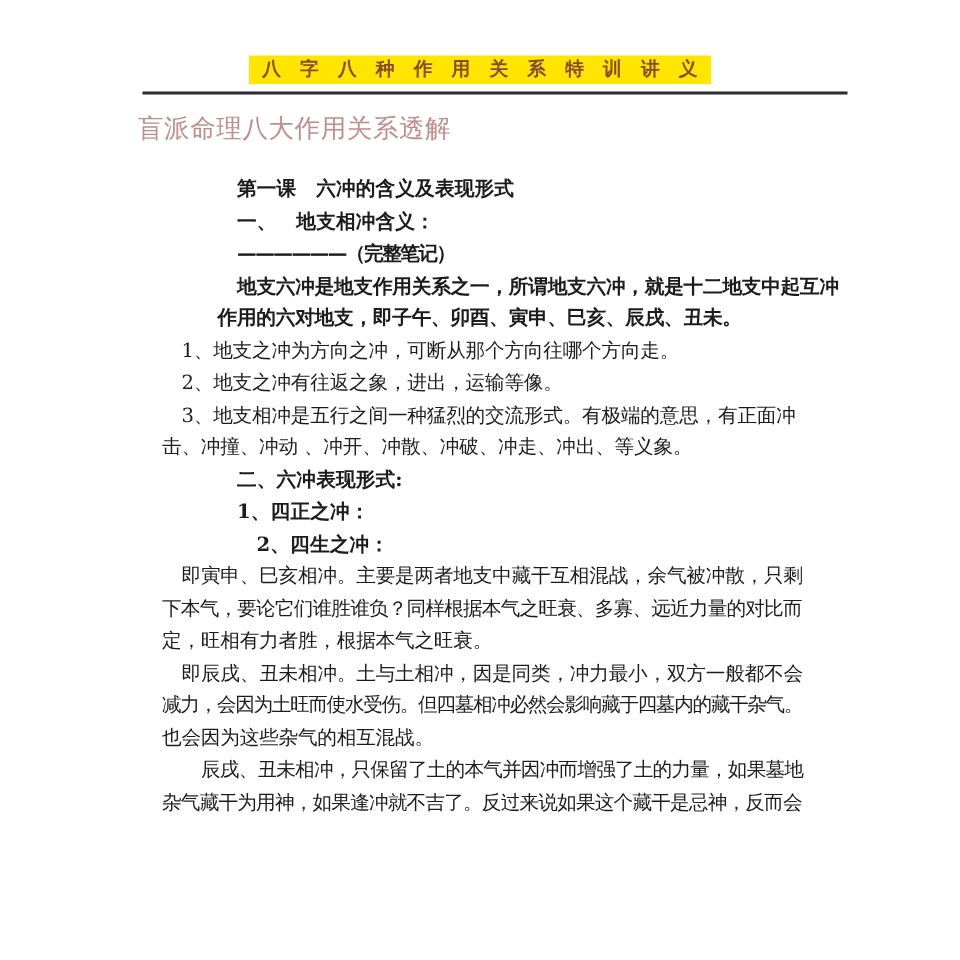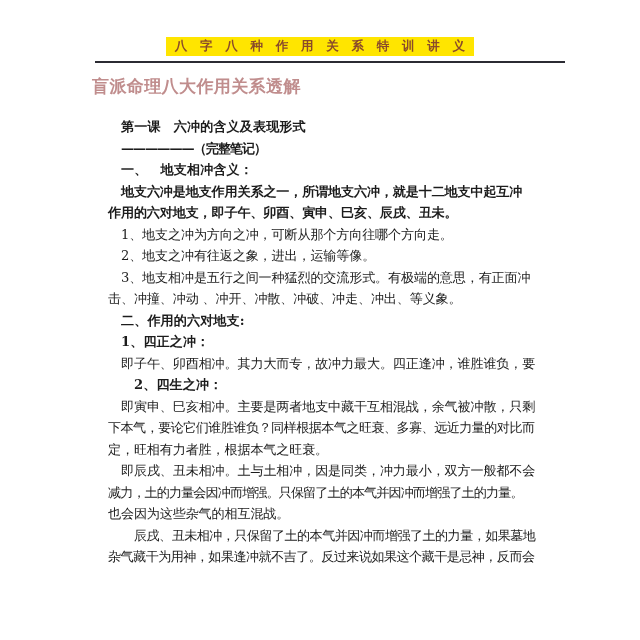--- a/index.html
+++ b/index.html
@@ -59,21 +59,21 @@
     height: 0;
     border-top: 2px solid #2b2b33;
   }
 
   
   .doc-title {
     position: absolute;
     left: 92px;
     top: 74px;
     font-family: "DejaVu Serif", "Liberation Serif", serif;
-    font-weight: bold;
+    font-weight: normal;
     font-size: 17px;
     line-height: 24px;
     color: #c08d8d;
     letter-spacing: 0.4px;
     white-space: nowrap;
   }
 
   
   .body-block {
     position: absolute;
@@ -83,21 +83,21 @@
   }
 
   .ln {
     font-family: "DejaVu Serif", "Liberation Serif", serif;
     font-size: 13.1px;
     line-height: 21.5px;
     color: #1c1c1c;
     white-space: nowrap;
     letter-spacing: 0.1px;
   }
-  .ln.b { font-weight: bold; }
+  .ln.b { font-weight: bold; margin-left: 37px; }
   .ln.ind1 { padding-left: 13px; }
   .ln.ind2 { padding-left: 26px; }
   .ln.tight { letter-spacing: -0.15px; }
   .ln.tight2 { letter-spacing: -0.55px; }
   .ln.tight3 { letter-spacing: -0.9px; }
 
   .dashes {
     font-family: "DejaVu Sans", "Liberation Sans", sans-serif;
     letter-spacing: -1px;
   }
@@ -112,42 +112,41 @@
       <span class="header-title">八 字 八 种 作 用 关 系 特 训 讲 义</span>
     </div>
     <div class="header-rule"></div>
   </div>
 
   <div class="doc-title">盲派命理八大作用关系透解</div>
 
   <div class="body-block">
 
     <div class="ln b ind1">第一课　六冲的含义及表现形式</div>
+    <div class="ln b ind1">一、　地支相冲含义：</div>
+
     <div class="ln b ind1 dashes">——————（完整笔记）</div>
-
-    <div class="ln b ind1">一、　地支相冲含义：</div>
     <div class="ln b ind1 tight">地支六冲是地支作用关系之一，所谓地支六冲，就是十二地支中起互冲</div>
     <div class="ln b tight">作用的六对地支，即子午、卯酉、寅申、巳亥、辰戌、丑未。</div>
 
     <div class="ln ind1 tight">1、地支之冲为方向之冲，可断从那个方向往哪个方向走。</div>
     <div class="ln ind1 tight">2、地支之冲有往返之象，进出，运输等像。</div>
     <div class="ln ind1 tight">3、地支相冲是五行之间一种猛烈的交流形式。有极端的意思，有正面冲</div>
     <div class="ln tight">击、冲撞、冲动 、冲开、冲散、冲破、冲走、冲出、等义象。</div>
 
-    <div class="ln b ind1">二、作用的六对地支:</div>
+    <div class="ln b ind1">二、六冲表现形式:</div>
 
     <div class="ln b ind1">1、四正之冲：</div>
-    <div class="ln ind1 tight">即子午、卯酉相冲。其力大而专，故冲力最大。四正逢冲，谁胜谁负，要</div>
 
     <div class="ln b ind2">2、四生之冲：</div>
     <div class="ln ind1 tight">即寅申、巳亥相冲。主要是两者地支中藏干互相混战，余气被冲散，只剩</div>
     <div class="ln tight2">下本气，要论它们谁胜谁负？同样根据本气之旺衰、多寡、远近力量的对比而</div>
     <div class="ln tight">定，旺相有力者胜，根据本气之旺衰。</div>
 
     <div class="ln ind1 tight">即辰戌、丑未相冲。土与土相冲，因是同类，冲力最小，双方一般都不会</div>
-    <div class="ln tight3">减力，土的力量会因冲而增强。只保留了土的本气并因冲而增强了土的力量。</div>
+    <div class="ln tight3">减力，会因为土旺而使水受伤。但四墓相冲必然会影响藏于四墓内的藏干杂气。</div>
     <div class="ln tight">也会因为这些杂气的相互混战。</div>
 
     <div class="ln ind2 tight2">辰戌、丑未相冲，只保留了土的本气并因冲而增强了土的力量，如果墓地</div>
     <div class="ln tight2">杂气藏干为用神，如果逢冲就不吉了。反过来说如果这个藏干是忌神，反而会</div>
 
   </div>
 </div>
 
 </body></html>

